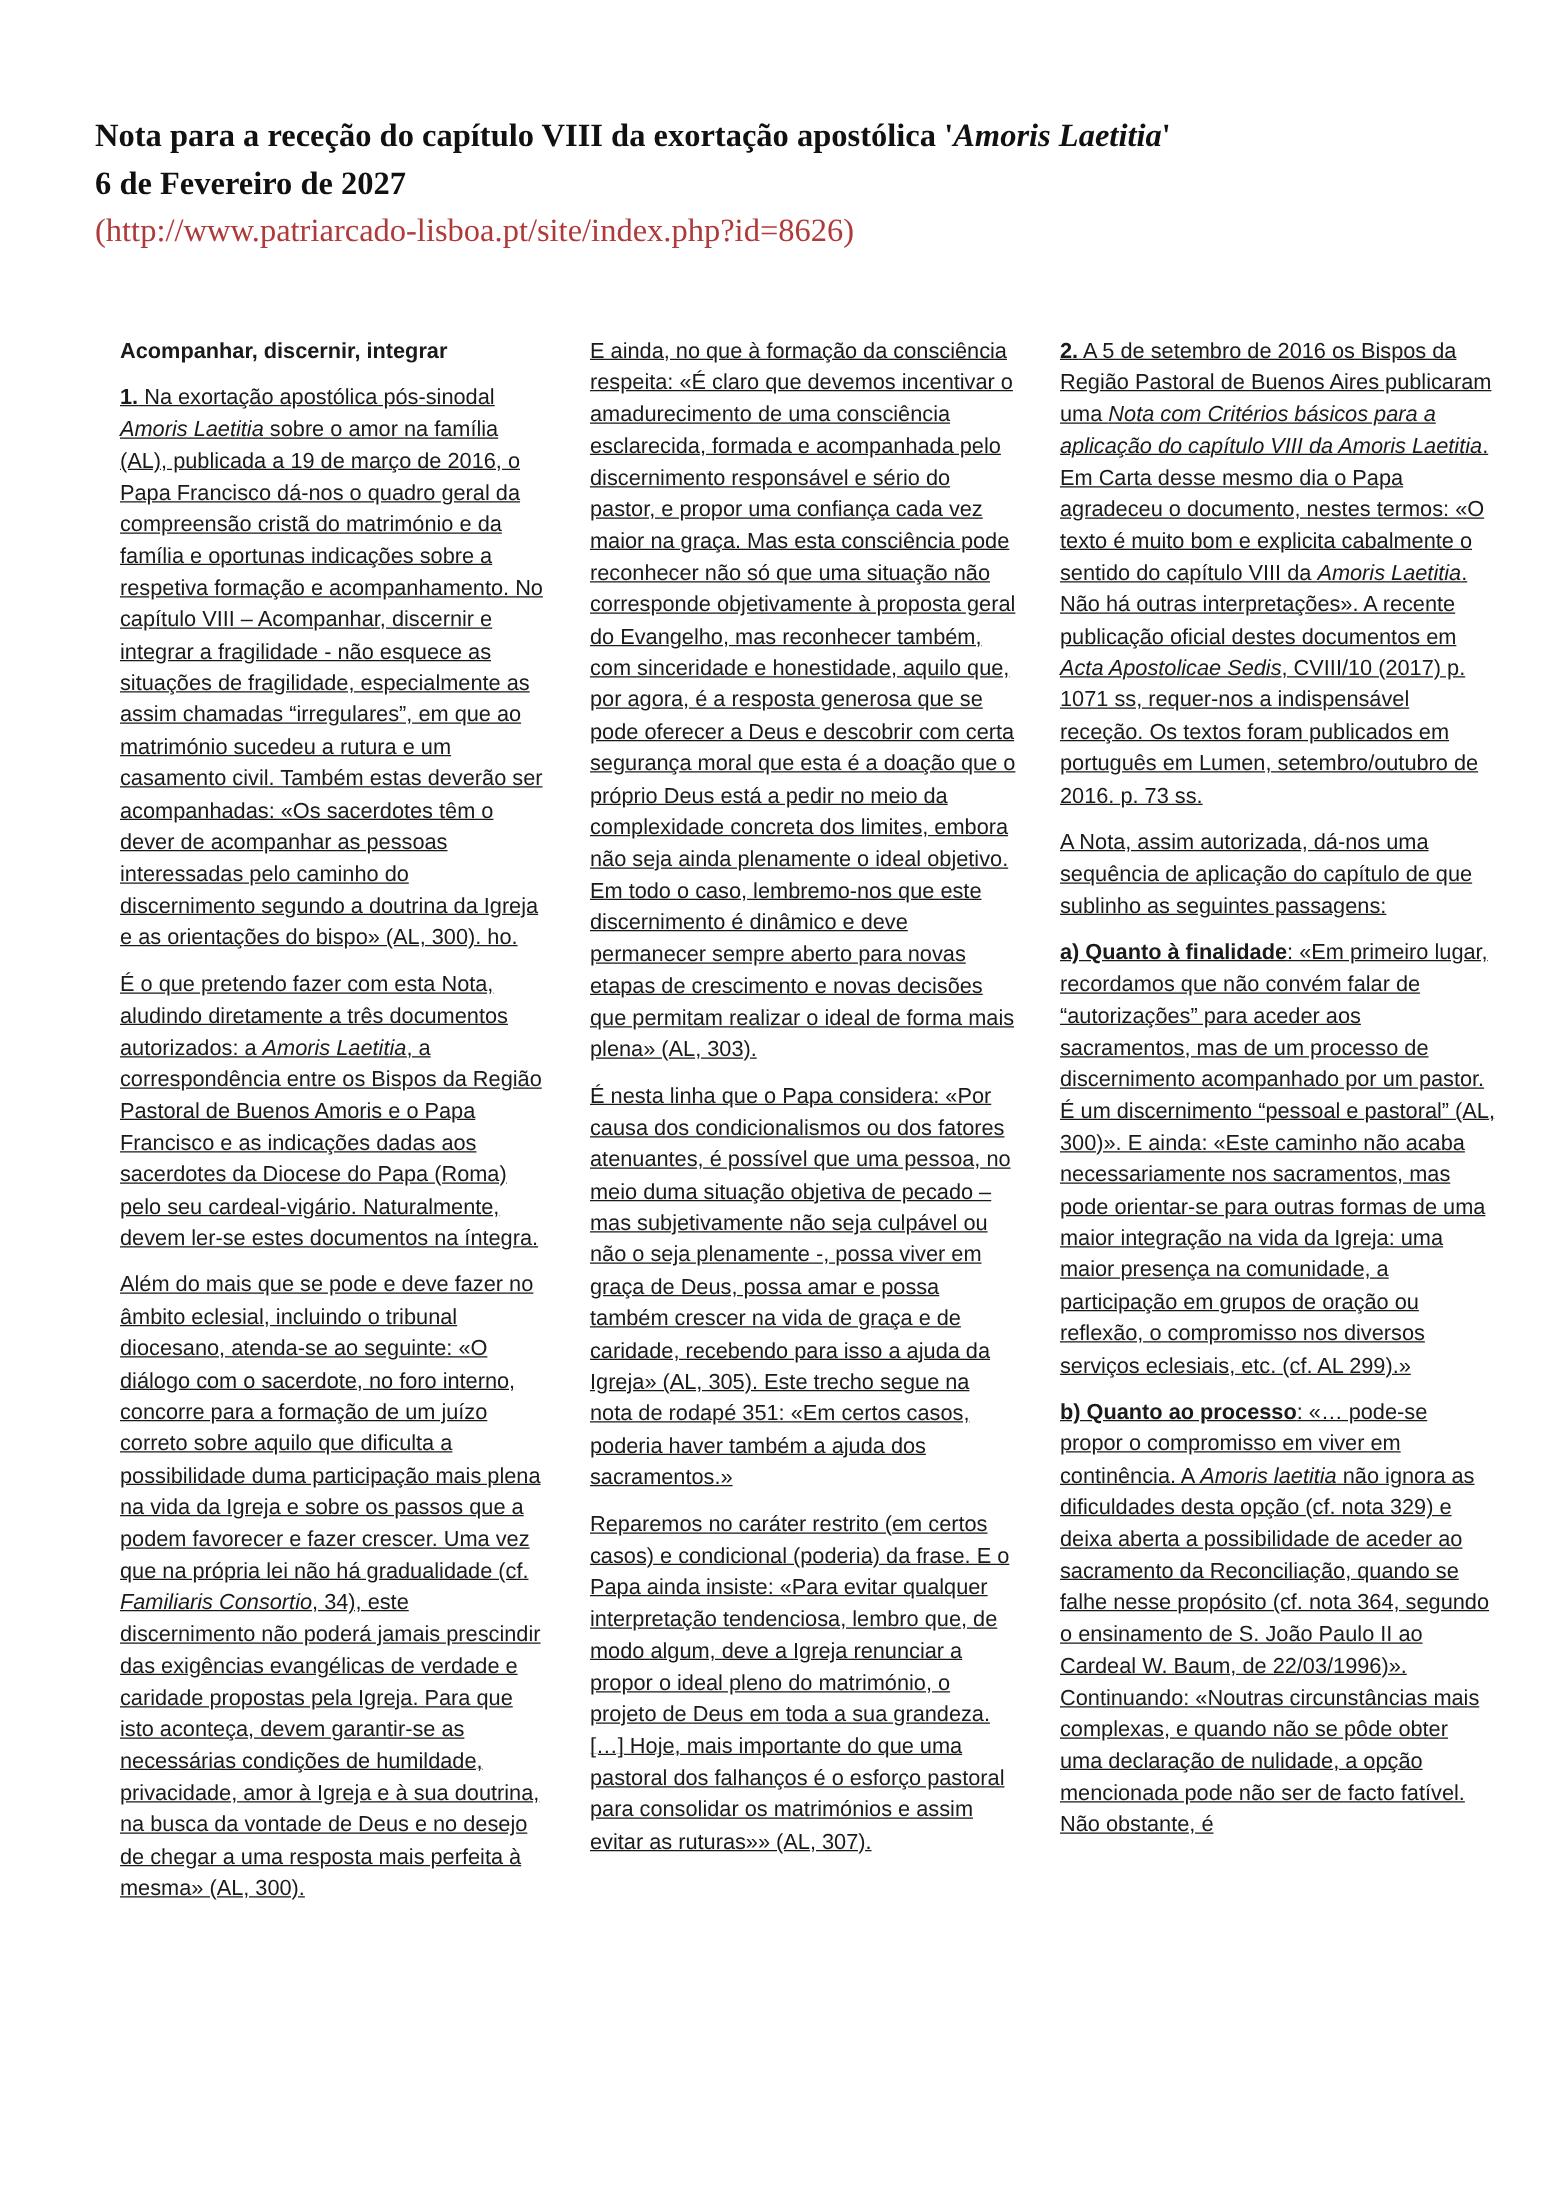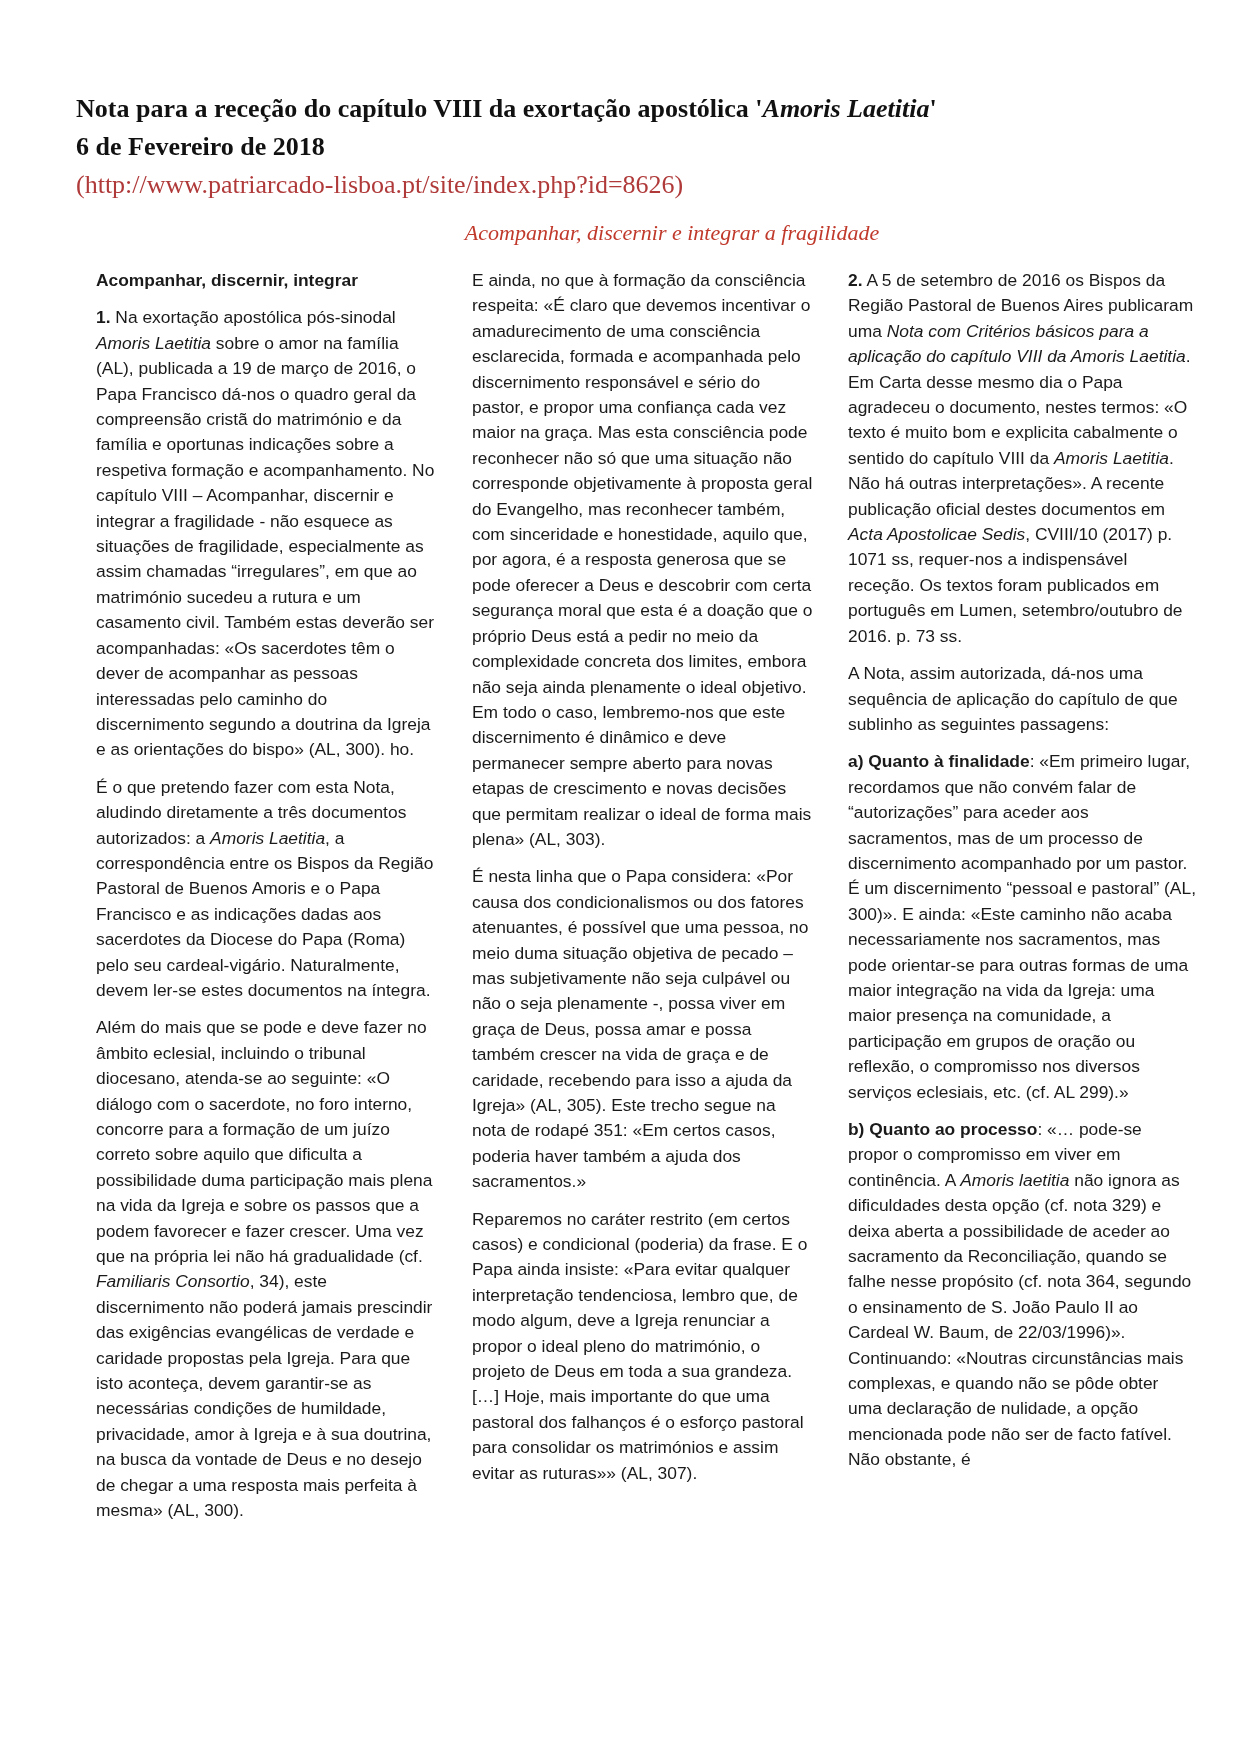--- a/index.html
+++ b/index.html
@@ -5,41 +5,40 @@
     html, body { margin: 0; padding: 0; background: #ffffff; }
     body { width: 1240px; height: 1753px; position: relative; overflow: hidden; color: #1a1a1a; }
     .page { position: absolute; left: 0; top: 0; width: 1052px; height: 1753px; }
     .header { position: absolute; left: 76px; top: 90px; width: 1100px; }
     .title { font-family: "Liberation Serif", serif; font-weight: bold; font-size: 26px; line-height: 38px; margin: 0; color: #111; }
     .title i { font-weight: bold; }
     .url { font-family: "Liberation Serif", serif; font-size: 26px; line-height: 30px; color: #b03a3a; margin-top: 4px; }
     .subtitle { position: absolute; top: 220px; left: 0; width: 1240px; text-align: center; font-family: "Liberation Serif", serif; font-style: italic; font-size: 22px; color: #c0392b; }
     .subtitle span { position: relative; left: 52px; }
     .col { position: absolute; top: 268px; font-family: "Liberation Sans", "DejaVu Sans", sans-serif; font-size: 17.4px; line-height: 25.4px; color: #1a1a1a; margin-left: 20px; }
-    .col p { margin: 0 0 12px 0; }
+    .col p { margin: 0 0 12px 0; text-decoration: underline; }
     .col h3 { margin: 0 0 12px 0; font-size: 17.4px; line-height: 25.4px; font-weight: bold; }
     .c1 { left: 76px; width: 340px; }
     .c2 { left: 452px; width: 342px; top: 268px; }
     .c3 { left: 828px; width: 348px; }
     b.lead { font-weight: bold; }
   </style>
 </head>
 <body>
 
 <div class="page">
 
   <div class="header">
     <h1 class="title">
       <span>Nota para a receção do capítulo VIII da exortação apostólica '</span><i>Amoris Laetitia</i><span>'</span><br>
-      <span>6 de Fevereiro de 2018</span>
+      <span>6 de Fevereiro de 2027</span>
     </h1>
     <div class="url">(http://www.patriarcado-lisboa.pt/site/index.php?id=8626)</div>
   </div>
 
-  <div class="subtitle"><span>Acompanhar, discernir e integrar a fragilidade</span></div>
 
   <div class="col c1">
     <h3>Acompanhar, discernir, integrar</h3>
     <p><b class="lead">1.</b><span> Na exortação apostólica pós-sinodal </span><i>Amoris Laetitia</i><span> sobre o amor na família (AL), publicada a 19 de março de 2016, o Papa Francisco dá-nos o quadro geral da compreensão cristã do matrimónio e da família e oportunas indicações sobre a respetiva formação e acompanhamento. No capítulo VIII – Acompanhar, discernir e integrar a fragilidade - não esquece as situações de fragilidade, especialmente as assim chamadas “irregulares”, em que ao matrimónio sucedeu a rutura e um casamento civil. Também estas deverão ser acompanhadas: «Os sacerdotes têm o dever de acompanhar as pessoas interessadas pelo caminho do discernimento segundo a doutrina da Igreja e as orientações do bispo» (AL, 300). ho.</span></p>
     <p><span>É o que pretendo fazer com esta Nota, aludindo diretamente a três documentos autorizados: a </span><i>Amoris Laetitia</i><span>, a correspondência entre os Bispos da Região Pastoral de Buenos Amoris e o Papa Francisco e as indicações dadas aos sacerdotes da Diocese do Papa (Roma) pelo seu cardeal-vigário. Naturalmente, devem ler-se estes documentos na íntegra.</span></p>
     <p><span>Além do mais que se pode e deve fazer no âmbito eclesial, incluindo o tribunal diocesano, atenda-se ao seguinte: «O diálogo com o sacerdote, no foro interno, concorre para a formação de um juízo correto sobre aquilo que dificulta a possibilidade duma participação mais plena na vida da Igreja e sobre os passos que a podem favorecer e fazer crescer. Uma vez que na própria lei não há gradualidade (cf. </span><i>Familiaris Consortio</i><span>, 34), este discernimento não poderá jamais prescindir das exigências evangélicas de verdade e caridade propostas pela Igreja. Para que isto aconteça, devem garantir-se as necessárias condições de humildade, privacidade, amor à Igreja e à sua doutrina, na busca da vontade de Deus e no desejo de chegar a uma resposta mais perfeita à mesma» (AL, 300).</span></p>
   </div>
 
   <div class="col c2">
     <p>E ainda, no que à formação da consciência respeita: «É claro que devemos incentivar o amadurecimento de uma consciência esclarecida, formada e acompanhada pelo discernimento responsável e sério do pastor, e propor uma confiança cada vez maior na graça. Mas esta consciência pode reconhecer não só que uma situação não corresponde objetivamente à proposta geral do Evangelho, mas reconhecer também, com sinceridade e honestidade, aquilo que, por agora, é a resposta generosa que se pode oferecer a Deus e descobrir com certa segurança moral que esta é a doação que o próprio Deus está a pedir no meio da complexidade concreta dos limites, embora não seja ainda plenamente o ideal objetivo. Em todo o caso, lembremo-nos que este discernimento é dinâmico e deve permanecer sempre aberto para novas etapas de crescimento e novas decisões que permitam realizar o ideal de forma mais plena» (AL, 303).</p>

